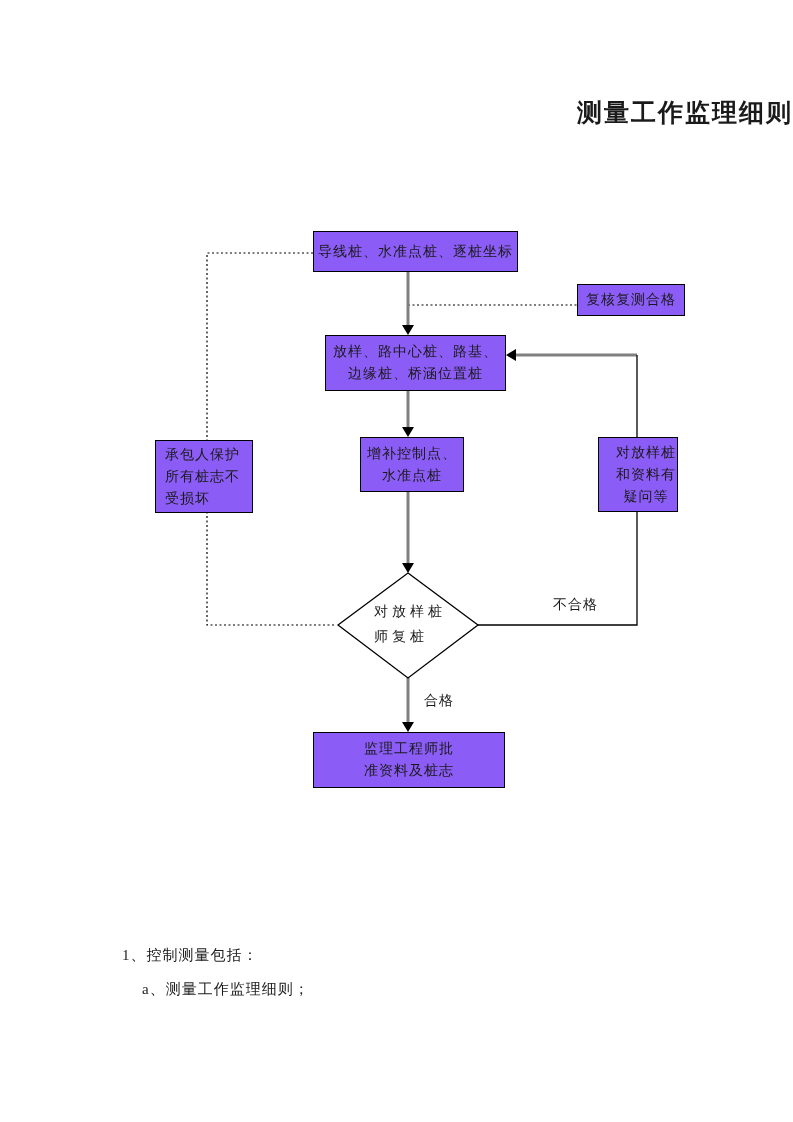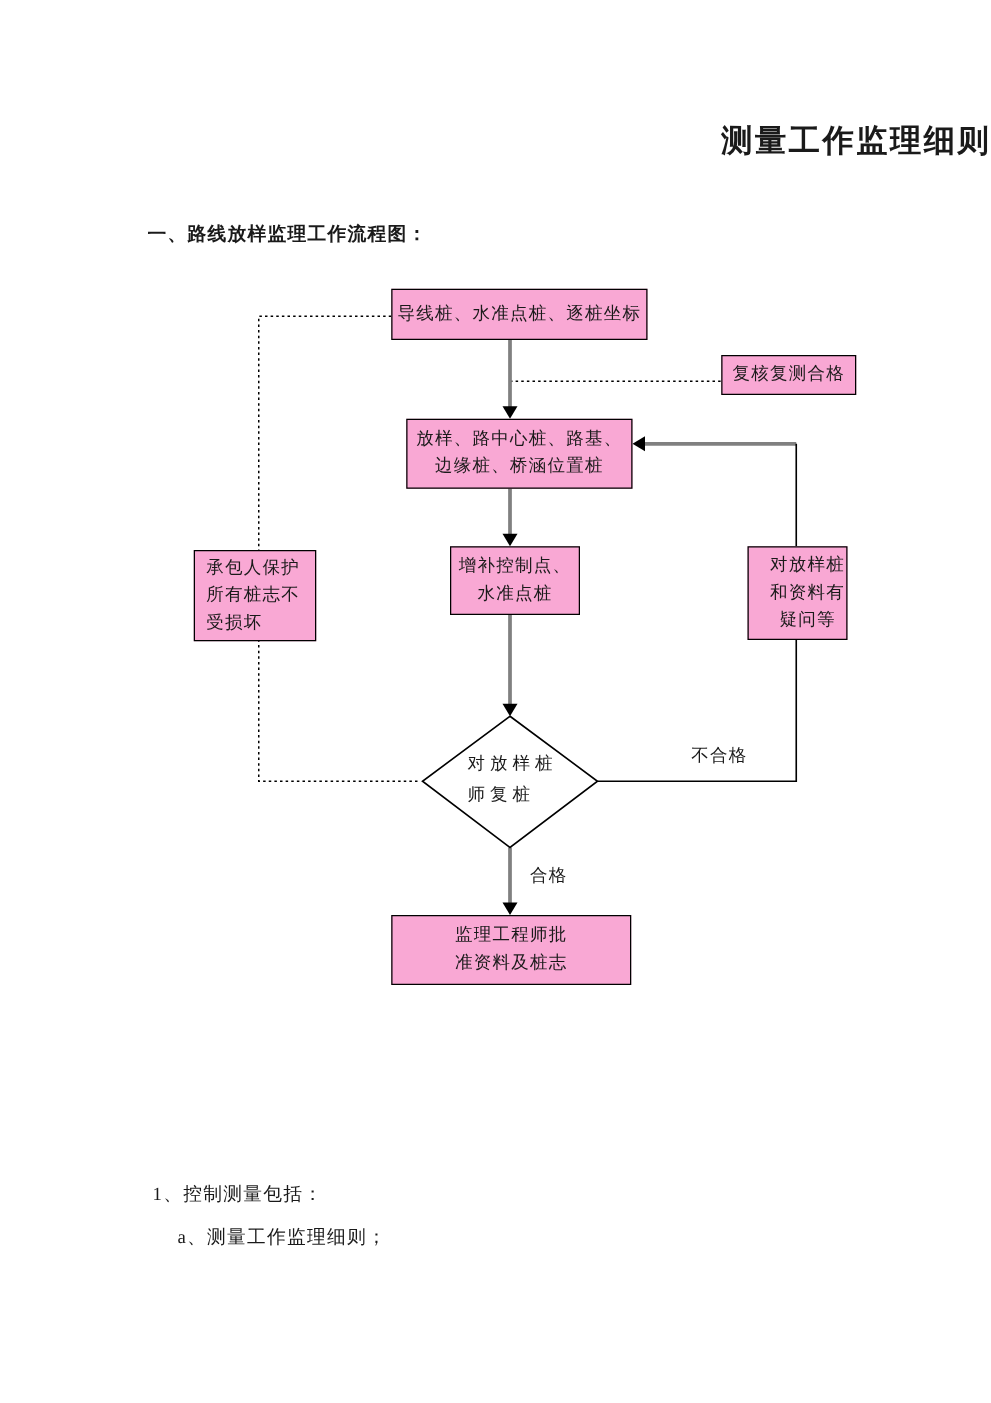--- a/index.html
+++ b/index.html
@@ -18,21 +18,21 @@
   }
   .sec-heading{
     position:absolute;font-size:15px;font-weight:bold;letter-spacing:1px;
   }
   .body-text{
     position:absolute;font-size:15px;font-weight:normal;letter-spacing:1px;
   }
   .fc-svg{position:absolute;left:0;top:0;z-index:1;}
   .fc-box{
     position:absolute;z-index:2;
-    background:#f9a8d4;border:1.5px solid #000;
+    background:#8b5cf6;border:1.5px solid #000;
     box-sizing:border-box;
     display:flex;align-items:center;justify-content:center;
     font-size:14px;line-height:22px;text-align:center;
     white-space:pre-line;letter-spacing:1px;
   }
   .fc-box.left-align{justify-content:flex-start;text-align:left;padding-left:9px;}
   .fc-label{
     position:absolute;z-index:2;font-size:14px;letter-spacing:1px;background:transparent;
   }
   .diamond-text{
@@ -40,21 +40,20 @@
     letter-spacing:4px;white-space:pre-line;text-align:left;
   }
 </style>
 </head>
 <body>
 
 <div class="page">
 
   <div class="doc-title">测量工作监理细则</div>
 
-  <div class="sec-heading" style="left:118px;top:178px;">一、路线放样监理工作流程图：</div>
 
   <svg class="fc-svg" width="793" height="1122" viewBox="0 0 793 1122">
 
     <polyline points="313,253 207,253 207,625 336,625" fill="none" stroke="#000" stroke-width="1.2" stroke-dasharray="2,2.5"></polyline>
 
     <line x1="408" y1="305" x2="577" y2="305" stroke="#000" stroke-width="1.2" stroke-dasharray="2,2.5"></line>
 
     <line x1="408" y1="272" x2="408" y2="326" stroke="#808080" stroke-width="3"></line>
     <line x1="637" y1="355" x2="515" y2="355" stroke="#808080" stroke-width="3"></line>
     <line x1="408" y1="390" x2="408" y2="428" stroke="#808080" stroke-width="3"></line>

